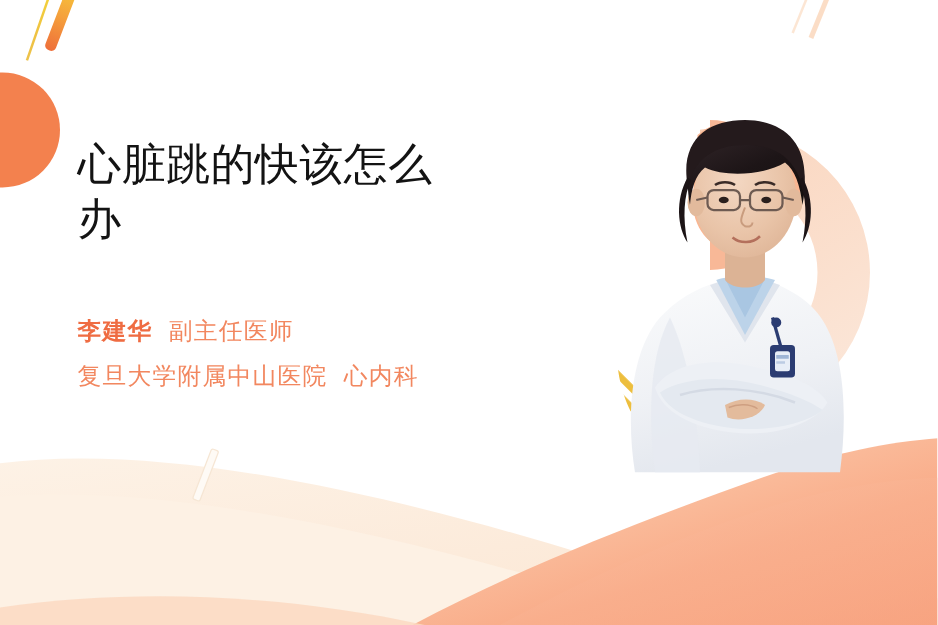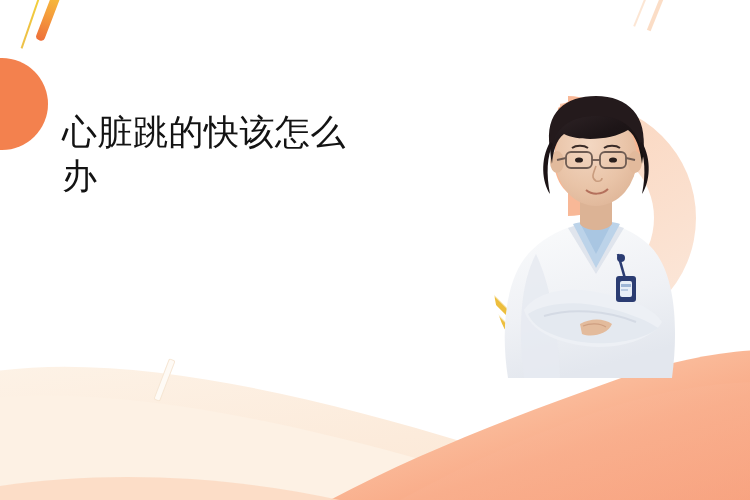--- a/index.html
+++ b/index.html
@@ -334,15 +334,25 @@
           <circle cx="181" cy="180" r="4" fill="#2B3C72"></circle>
         </g>
       </g>
     </svg>
   </div>
 
   <div class="text-block">
     <h1 class="headline">心脏跳的快该怎么
 办</h1>
 
+    <div class="byline">
+      <div class="byline-row">
+        <span class="doctor-name">李建华</span>
+        <span class="doctor-title">副主任医师</span>
+      </div>
+      <div class="byline-row">
+        <span class="hospital">复旦大学附属中山医院</span>
+        <span class="department">心内科</span>
+      </div>
+    </div>
   </div>
 
 </div>
 
 </body></html>

